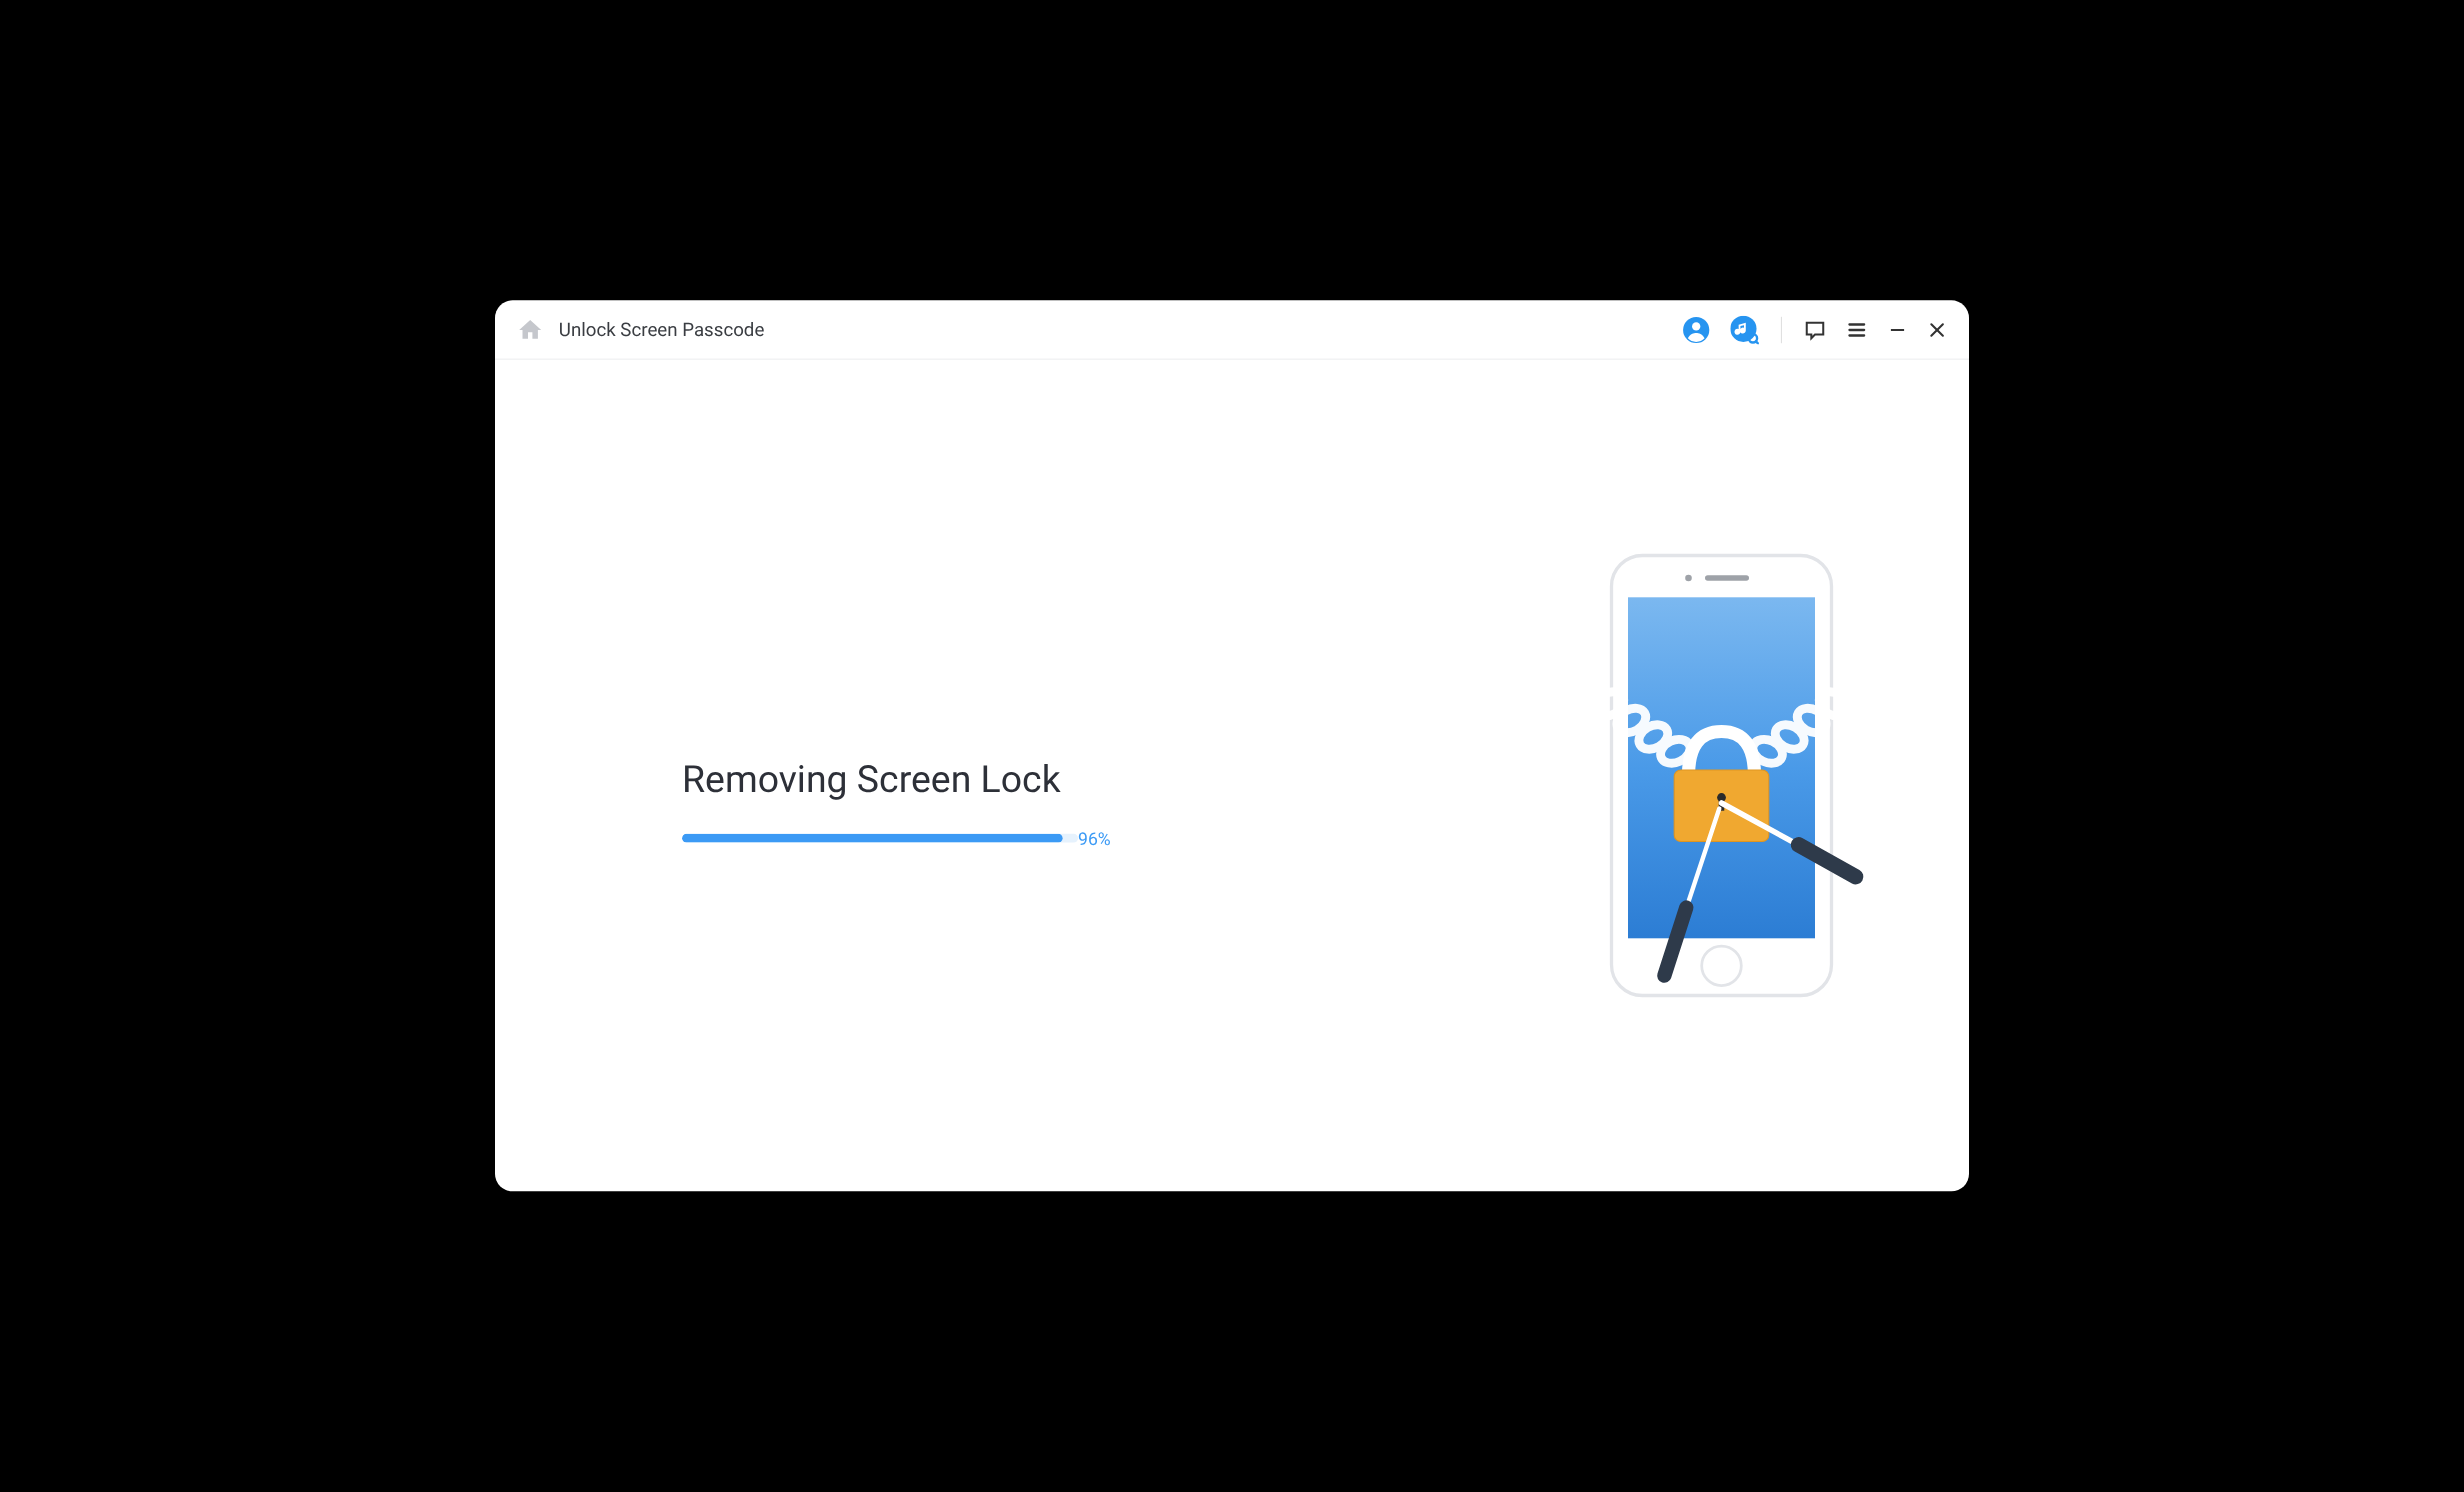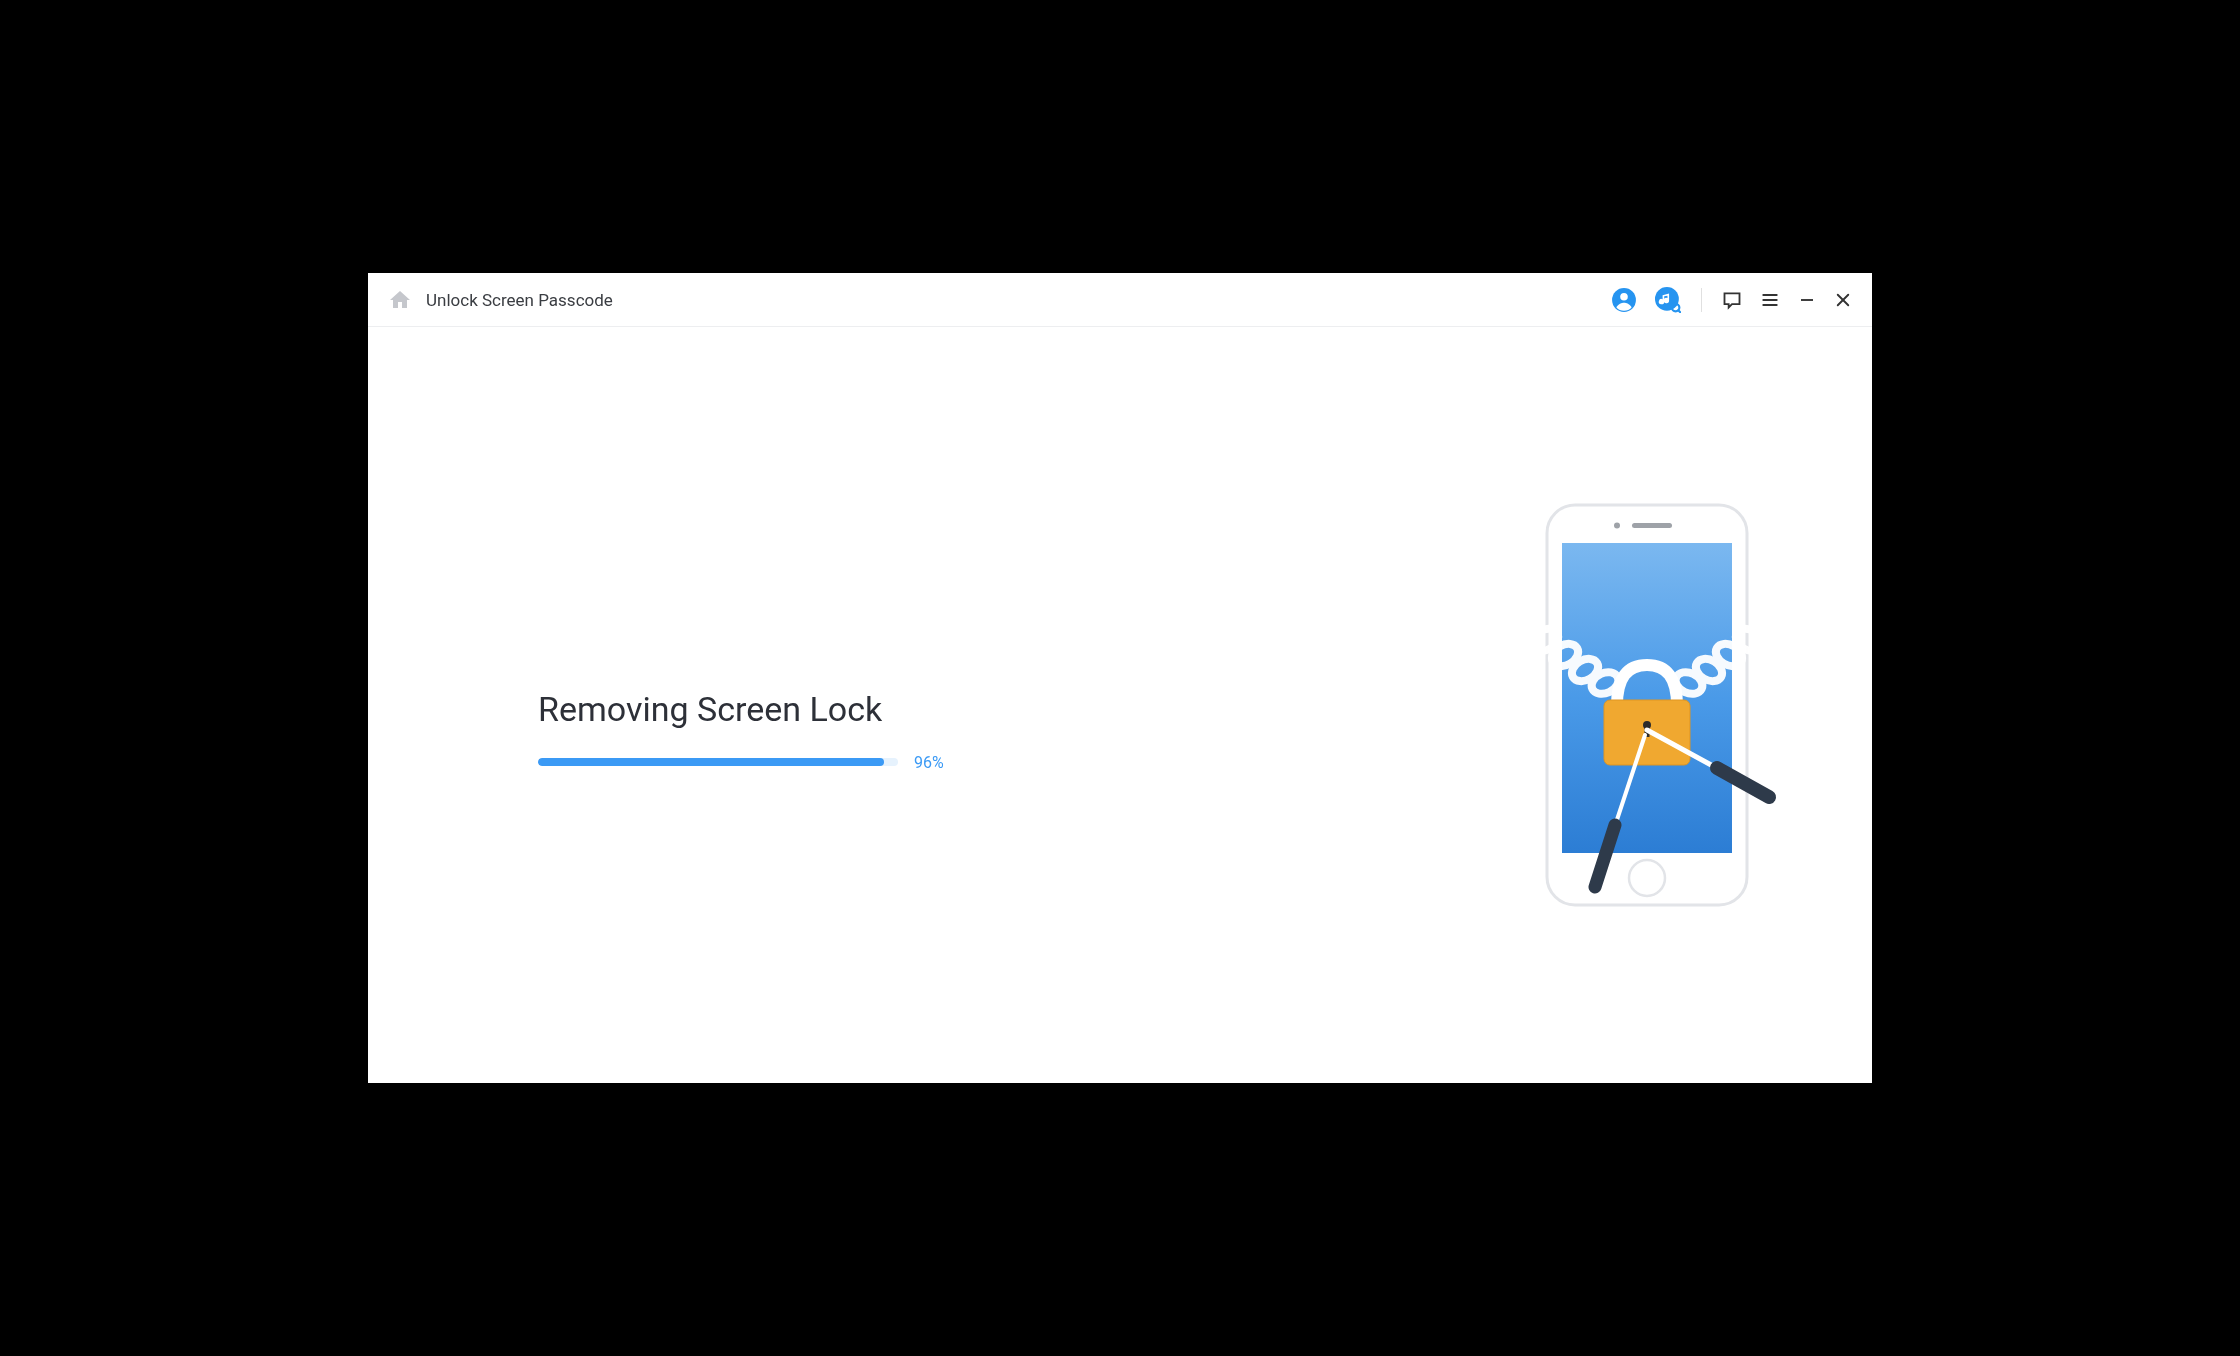--- a/index.html
+++ b/index.html
@@ -13,23 +13,23 @@
       background: #000;
       display: flex;
       justify-content: center;
       align-items: center;
       min-height: 100vh;
       padding: 30px;
     }
     
     .window {
       background: #fff;
-      width: 1504px;
+      width: 1340px;
       height: 810px;
-      border-radius: 0;
+      border-radius: 16px;
       box-shadow: 0 10px 40px rgba(0,0,0,0.3);
       display: flex;
       flex-direction: column;
       overflow: hidden;
     }
     
     .titlebar {
       display: flex;
       align-items: center;
       padding: 12px 20px;
@@ -111,21 +111,20 @@
     
     .estimated-time {
       font-size: 15px;
       color: #8b8f97;
       margin-bottom: 10px;
     }
     
     .progress-row {
       display: flex;
       align-items: center;
-      gap: 16px;
     }
     
     .progress-bar {
       width: 360px;
       height: 8px;
       background: #e6f2fd;
       border-radius: 4px;
       overflow: hidden;
     }
     

